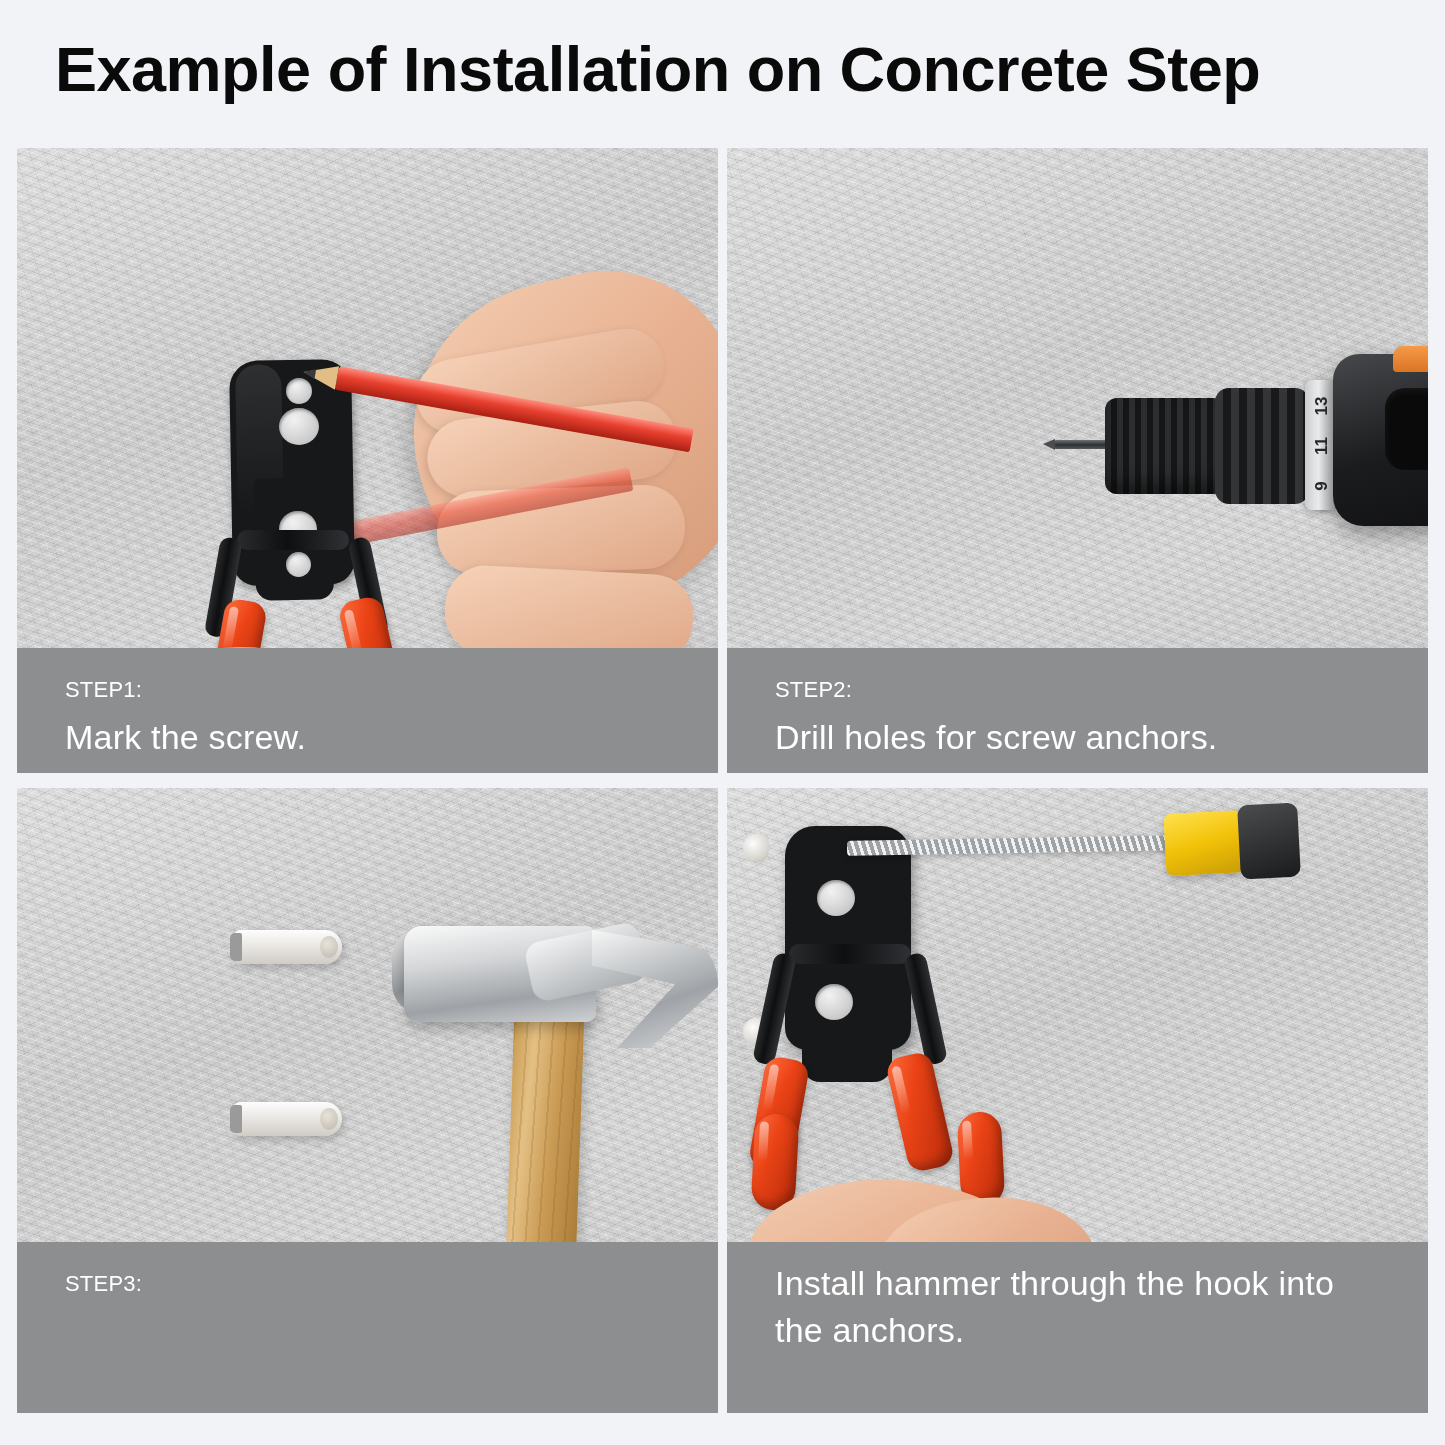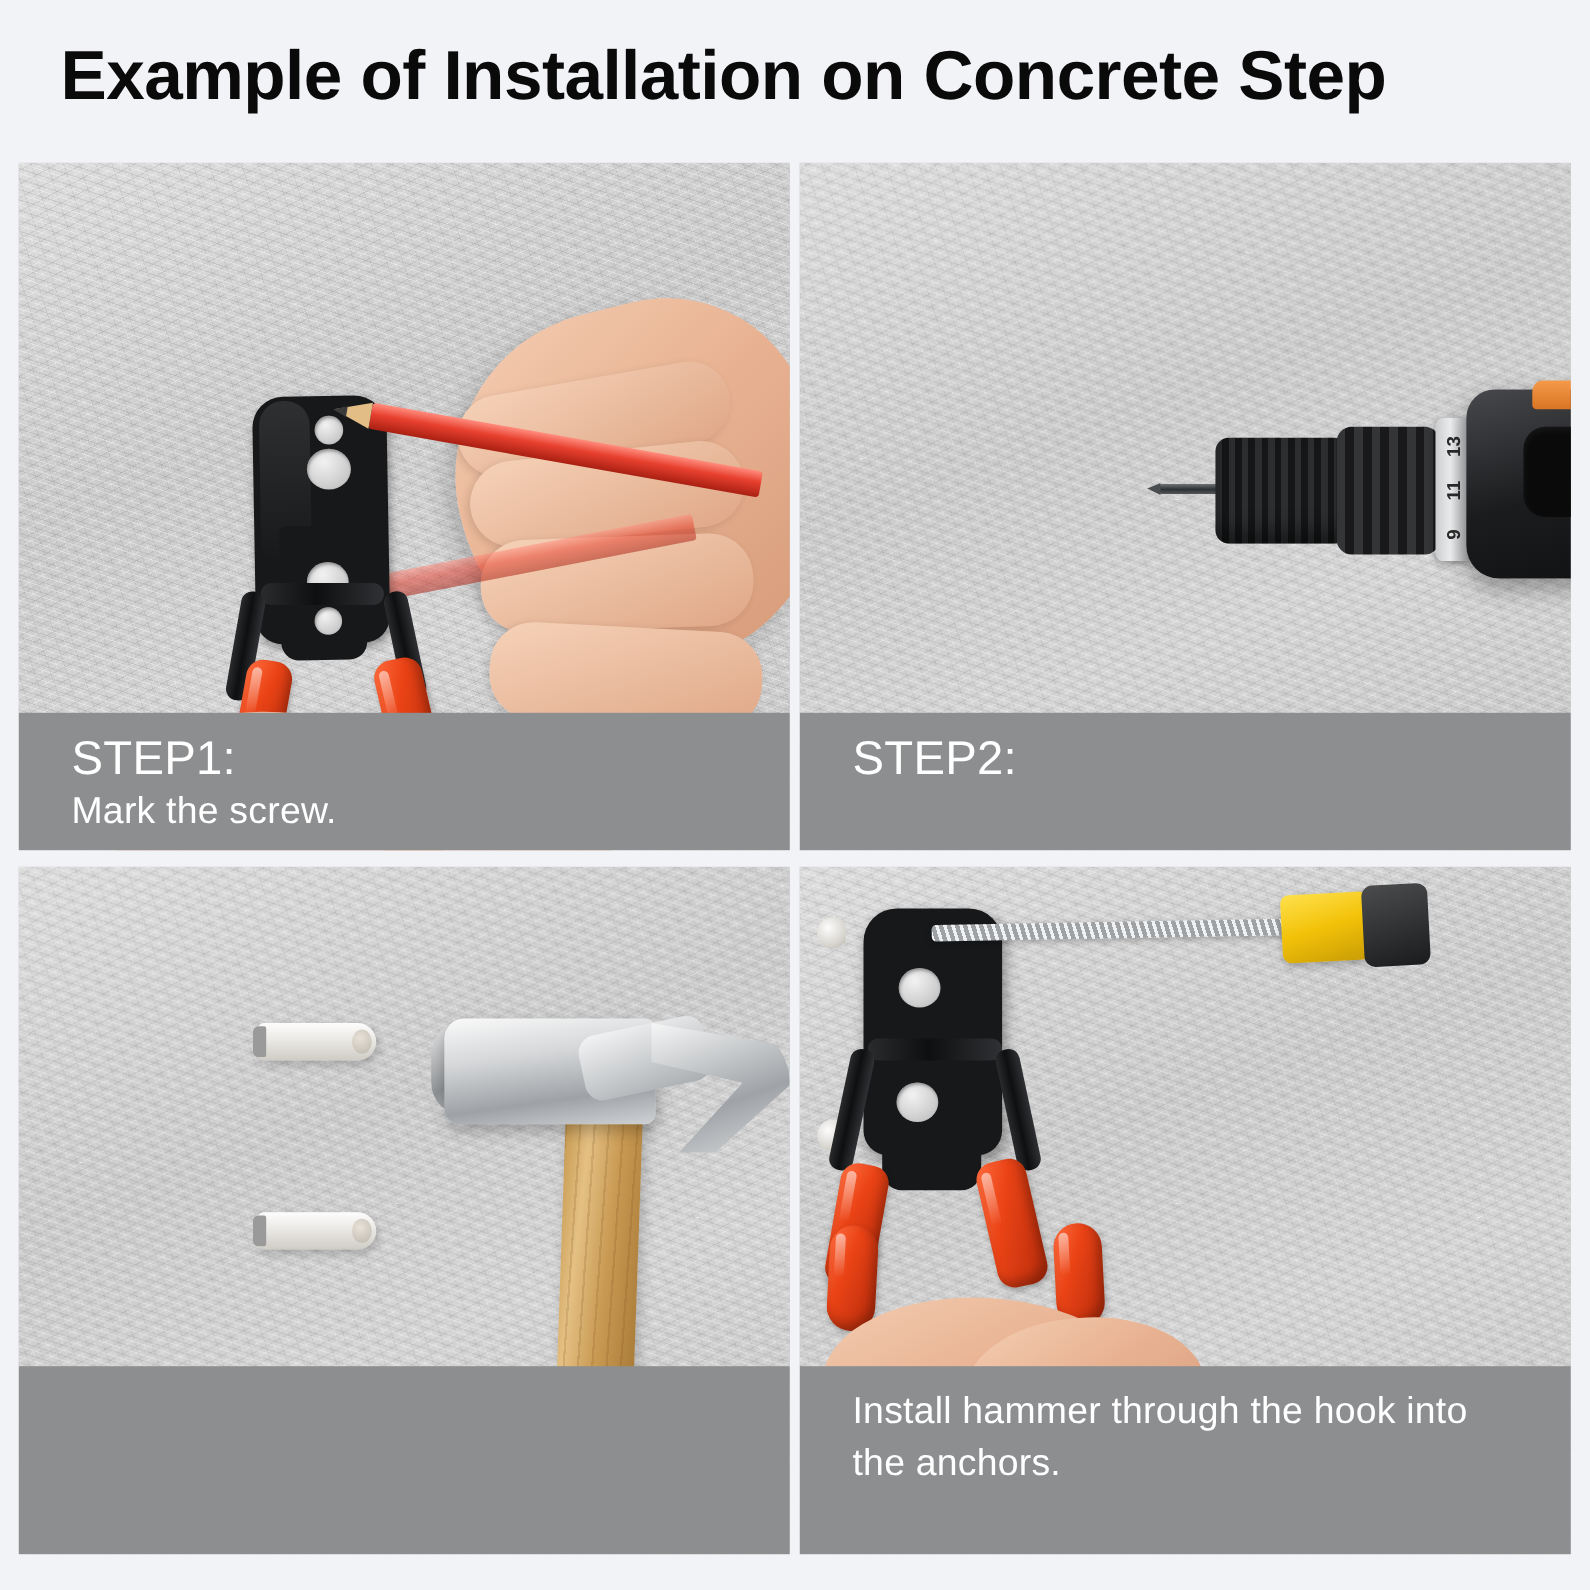--- a/index.html
+++ b/index.html
@@ -93,21 +93,21 @@
     position: absolute;
     left: 0;
     right: 0;
     bottom: 0;
     background: #8d8e90;
     padding: 18px 48px 22px 48px;
     box-sizing: border-box;
     color: #ffffff;
   }
   .caption .step-label {
-    font-size: 43px;
+    font-size: 22px;
     line-height: 48px;
     font-weight: normal;
     letter-spacing: .2px;
   }
   .caption .step-text {
     font-size: 34px;
     line-height: 47px;
     font-weight: normal;
     letter-spacing: .2px;
   }
@@ -449,36 +449,38 @@
     <div class="p2-clutch">
       <span class="n13">13</span>
       <span class="n11">11</span>
       <span class="n9">9</span>
     </div>
     <div class="p2-body"></div>
     <div class="p2-topstripe"></div>
 
     <div class="caption two-line">
       <div class="step-label">STEP2:</div>
+      <div class="step-text">Drill holes for screw anchors.</div>
     </div>
   </div>
 
   <div class="panel">
     <div class="wall w3"></div>
 
     <div class="anchor p3-a1" style="top:142px;left:217px;"></div>
     <div class="anchor p3-a2" style="top:314px;left:217px;"></div>
 
     <div class="p3-handle" style="left:493px;top:222px;"></div>
     <div class="p3-face" style="left:375px;top:140px;"></div>
     <div class="p3-head" style="left:387px;top:138px;"></div>
     <div class="p3-neck" style="left:511px;top:144px;"></div>
     <div class="p3-claw" style="left:575px;top:142px;"></div>
 
     <div class="caption three-line">
+      <div class="step-label">STEP3:</div>
     </div>
   </div>
 
   <div class="panel">
     <div class="wall w4"></div>
 
     <div class="wallanchor" style="left:16px;top:46px;"></div>
     <div class="screwthread" style="left:36px;top:54px;"></div>
     <div class="wallanchor" style="left:16px;top:230px;"></div>
     <div class="screwthread" style="left:36px;top:240px;"></div>

